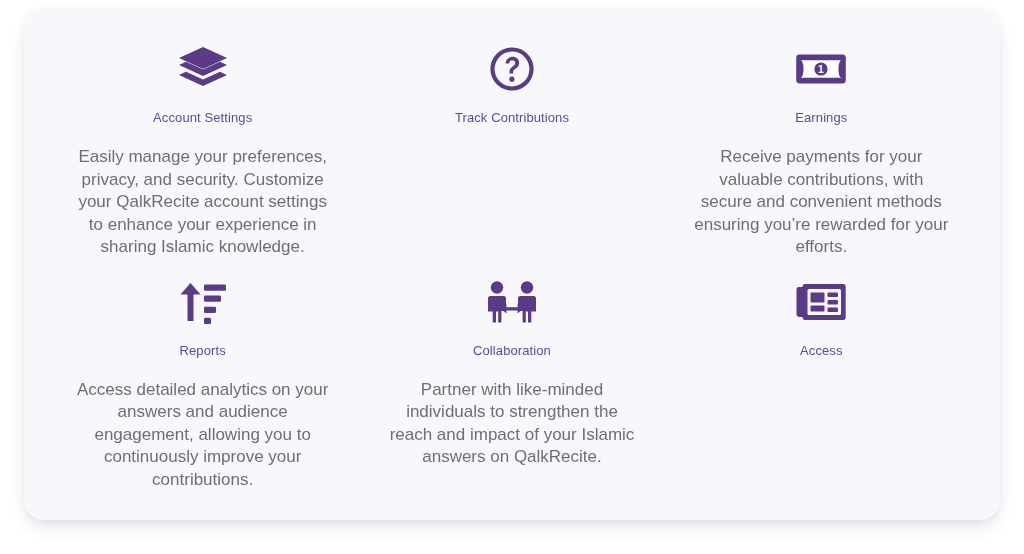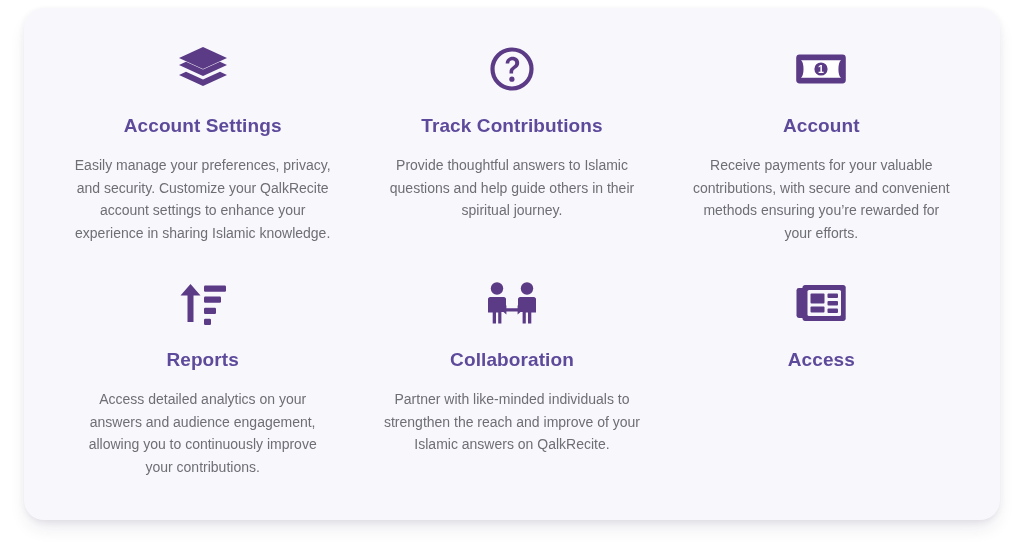--- a/index.html
+++ b/index.html
@@ -68,30 +68,30 @@
     display: flex;
     align-items: center;
     justify-content: center;
     margin-bottom: 10px;
   }
   .icon-wrap svg {
     display: block;
   }
 
   .card-title {
-    font-size: 19px;
-    font-weight: bold;
+    font-size: 13px;
+    font-weight: normal;
     color: #5e4a9b;
     letter-spacing: 0.1px;
-    margin: 8px 0 18px 0;
+    margin: 0 0 18px 0;
     line-height: 20px;
   }
 
   .card-desc {
-    font-size: 14px;
+    font-size: 17px;
     color: #6e6e75;
     line-height: 22.5px;
     margin: 0;
     max-width: 270px;
   }
   .card.wide .card-desc {
     max-width: 284px;
   }
 
   
@@ -122,33 +122,32 @@
 
       <div class="card wide">
         <div class="icon-wrap">
           <svg width="46" height="46" viewBox="0 0 46 46" aria-hidden="true">
             <circle cx="23" cy="23" r="19.5" fill="none" stroke="#5b3a86" stroke-width="4.2"></circle>
             <path d="M16.6 17.4c0.2-4 3.3-6.6 6.9-6.6 3.9 0 6.7 2.5 6.7 6.1 0 2.7-1.4 4.1-3.6 5.6-1.9 1.3-2.5 2.1-2.5 3.8v1.1h-3.6v-1.5c0-2.6 1-4 3.2-5.5 1.8-1.2 2.5-2 2.5-3.4 0-1.6-1.2-2.7-2.9-2.7-1.8 0-3 1.1-3.1 3.1z" fill="#5b3a86"></path>
             <circle cx="22.9" cy="33.2" r="2.6" fill="#5b3a86"></circle>
           </svg>
         </div>
         <div class="card-title">Track Contributions</div>
-        <p class="card-desc">Provide thoughtful answers to Islamic questions and help guide others in their spiritual journey.</p>
       </div>
 
       <div class="card wide">
         <div class="icon-wrap">
           <svg width="54" height="40" viewBox="0 0 54 40" aria-hidden="true">
             <rect x="2.2" y="5.5" width="49.6" height="29" rx="3.4" fill="#5b3a86"></rect>
             <path d="M7 11.2c3.4 1.9 3.4 15.7 0 17.6h40c-3.4-1.9-3.4-15.7 0-17.6z" fill="#ffffff"></path>
             <circle cx="27" cy="20" r="6.6" fill="#5b3a86"></circle>
             <text x="27" y="24.4" text-anchor="middle" font-family="Liberation Sans, sans-serif" font-size="10.5" font-weight="bold" fill="#ffffff">1</text>
           </svg>
         </div>
-        <div class="card-title">Account</div>
+        <div class="card-title">Earnings</div>
         <p class="card-desc">Receive payments for your valuable contributions, with secure and convenient methods ensuring you’re rewarded for your efforts.</p>
       </div>
 
       <div class="card row2">
         <div class="icon-wrap">
           <svg width="52" height="44" viewBox="0 0 52 44" aria-hidden="true">
             <g fill="#5b3a86">
               <path d="M13.5 3 L23.5 14.5 L16.5 14.5 L16.5 41 L10.5 41 L10.5 14.5 L3.5 14.5 Z"></path>
               <rect x="27" y="4.5" width="22" height="6.2" rx="1.2"></rect>
               <rect x="27" y="15.6" width="17" height="6.2" rx="1.2"></rect>
@@ -167,21 +166,21 @@
             <g fill="#5b3a86">
               <circle cx="11" cy="7.5" r="6.2"></circle>
               <path d="M4.2 16h13.6c1.3 0 2.2 1 2.2 2.2V31h-4.6v11.5h-3.2V31.5H10v11h-3.3V31.5H2V18.2C2 17 3 16 4.2 16z"></path>
               <circle cx="41" cy="7.5" r="6.2"></circle>
               <path d="M34.2 16h13.6c1.2 0 2.2 1 2.2 2.2V31.5h-4.7v11H42V31.5h-2.2v11h-3.2V31H32V18.2c0-1.2 1-2.2 2.2-2.2z"></path>
               <path d="M20.4 24.3l-5.3 4.6 5.3 4.6v-2.9h11.2v2.9l5.3-4.6-5.3-4.6v2.9H20.4z"></path>
             </g>
           </svg>
         </div>
         <div class="card-title">Collaboration</div>
-        <p class="card-desc">Partner with like-minded individuals to strengthen the reach and improve of your Islamic answers on QalkRecite.</p>
+        <p class="card-desc">Partner with like-minded individuals to strengthen the reach and impact of your Islamic answers on QalkRecite.</p>
       </div>
 
       <div class="card row2 wide">
         <div class="icon-wrap">
           <svg width="54" height="44" viewBox="0 0 54 44" aria-hidden="true">
             <g fill="#5b3a86">
               <rect x="2.5" y="7" width="9" height="30" rx="2.4"></rect>
               <path d="M11 4h38.2c1.4 0 2.5 1.1 2.5 2.5v31c0 1.4-1.1 2.5-2.5 2.5H11c-1.4 0-2.5-1.1-2.5-2.5v-31C8.5 5.1 9.6 4 11 4z"></path>
               <rect x="13.5" y="9" width="33.5" height="26" rx="1.6" fill="#f8f7fc"></rect>
               <rect x="16.5" y="12.5" width="14" height="10" rx="1"></rect>

